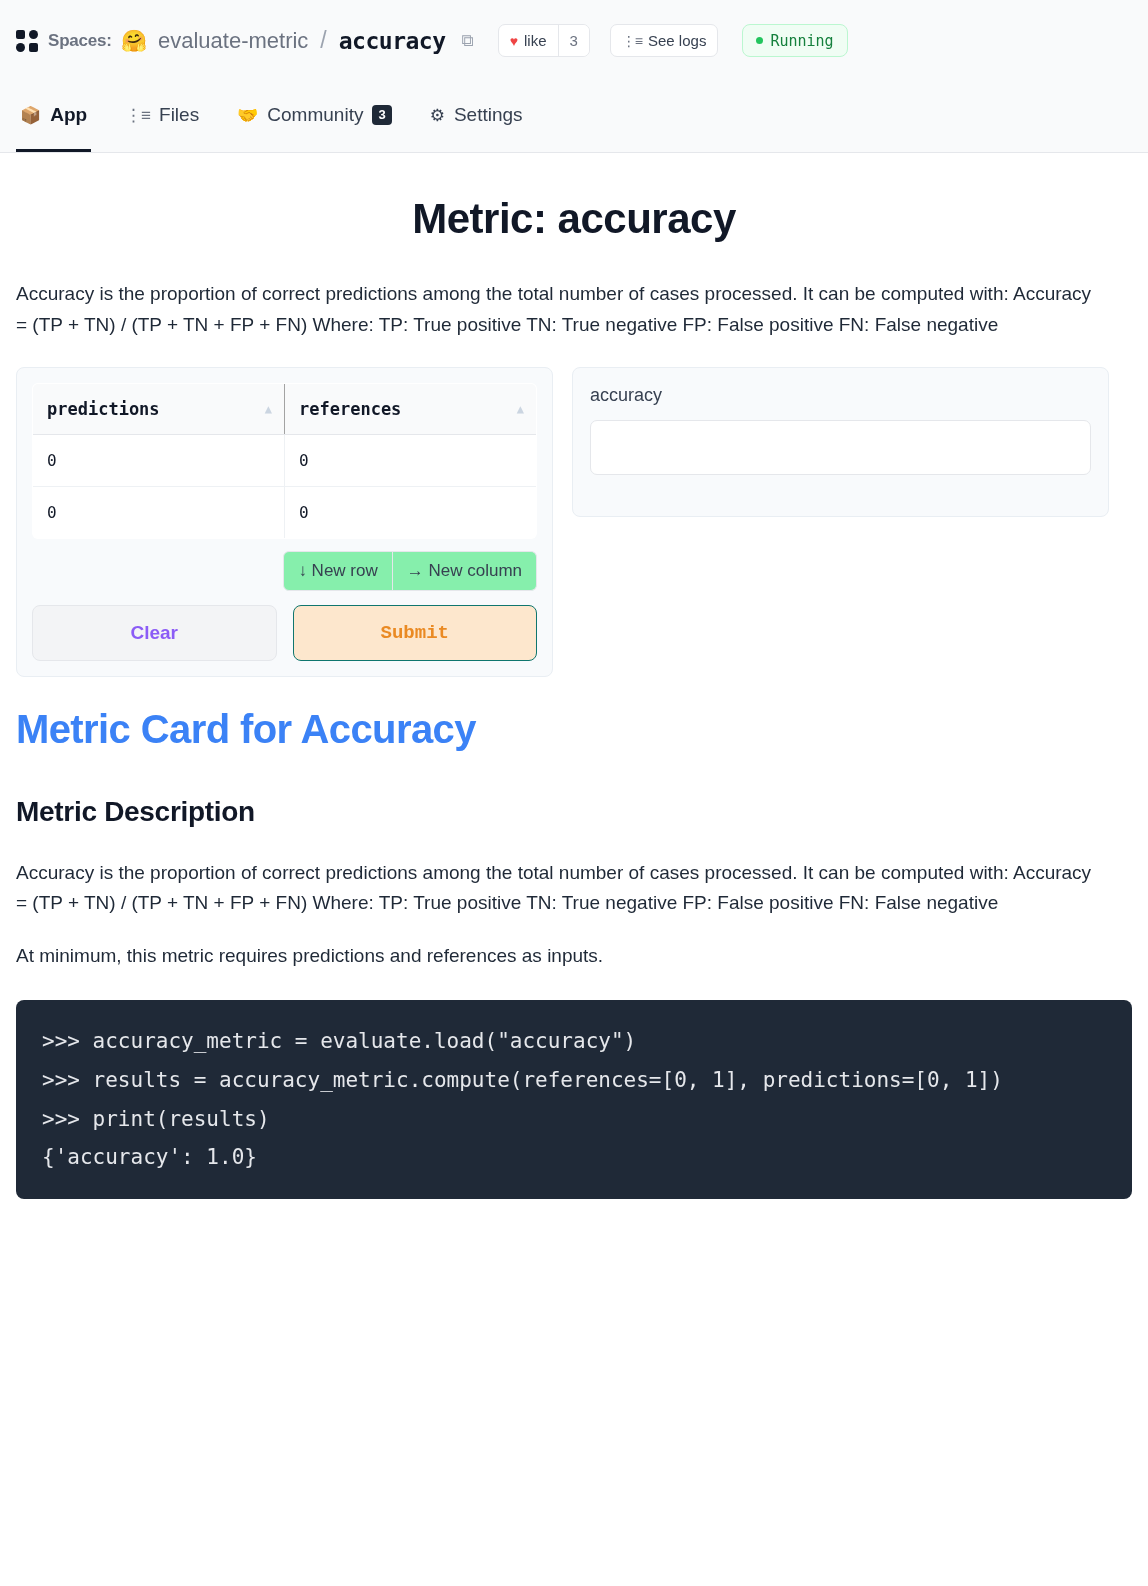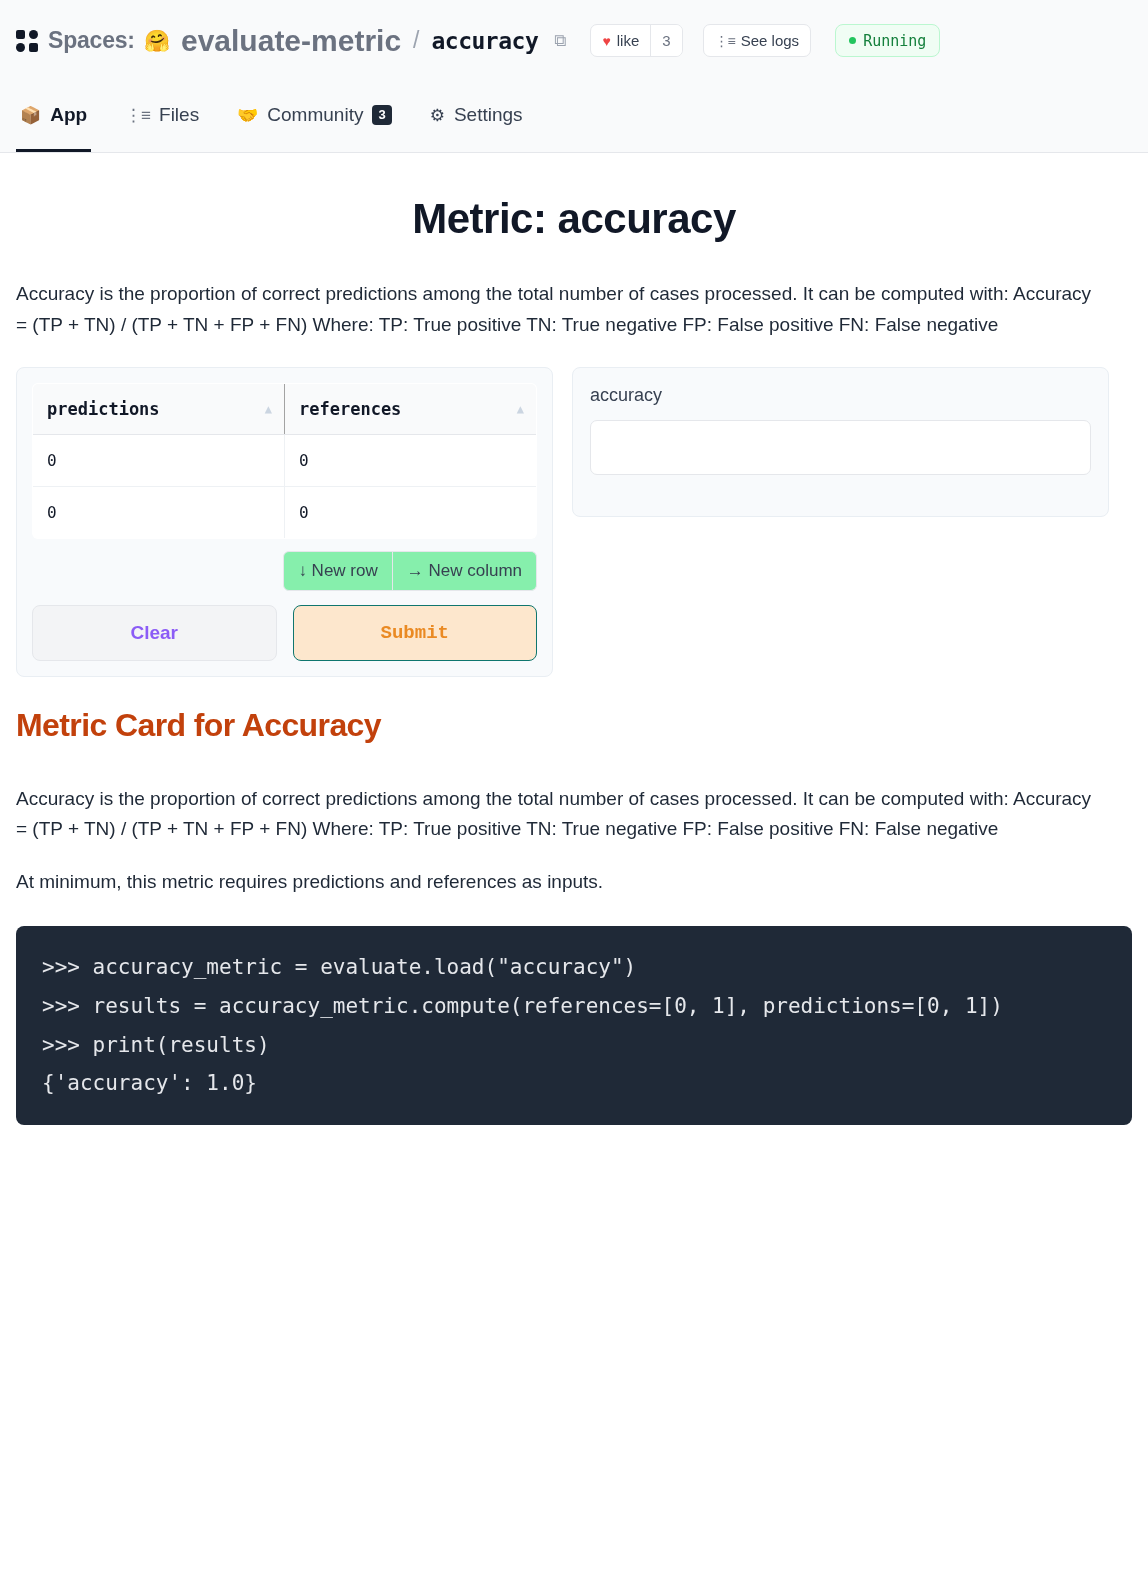--- a/index.html
+++ b/index.html
@@ -34,30 +34,30 @@
   .hf-logo .sq {
     position: absolute;
     background: #111827;
     border-radius: 2px;
   }
   .hf-logo .s1 { left: 0; top: 0; width: 9px; height: 9px; }
   .hf-logo .s2 { right: 0; top: 0; width: 9px; height: 9px; border-radius: 50%; }
   .hf-logo .s3 { left: 0; bottom: 0; width: 9px; height: 9px; border-radius: 50%; }
   .hf-logo .s4 { right: 0; bottom: 0; width: 9px; height: 9px; }
   .spaces-label {
-    font-size: 23px;
+    font-size: 17px;
     font-weight: 700;
     color: #6b7280;
     letter-spacing: -0.2px;
   }
   .emoji { font-size: 21px; line-height: 1; }
   .repo-owner {
-    font-size: 30px;
+    font-size: 22px;
     color: #6b7280;
-    font-weight: 700;
+    font-weight: 400;
   }
   .repo-sep {
     font-size: 23px;
     color: #9ca3af;
     margin: 0 2px;
   }
   .repo-name {
     font-size: 23px;
     font-weight: 700;
     color: #111827;
@@ -286,25 +286,25 @@
     margin-bottom: 14px;
   }
   .out-box {
     height: 53px;
     background: #ffffff;
     border: 1px solid #e5e7eb;
     border-radius: 7px;
   }
   
   h1.card-h1 {
-    font-size: 32px;
+    font-size: 40px;
     font-weight: 700;
     margin: 30px 0 40px 0;
     letter-spacing: -0.6px;
-    color: #c2410c;
+    color: #3b82f6;
   }
   h2.card-h2 {
     font-size: 28px;
     font-weight: 700;
     margin: 44px 0 30px 0;
     letter-spacing: -0.3px;
     color: #111827;
   }
   p.body-text {
     font-size: 19px;
@@ -432,20 +432,21 @@
 
     <div class="panel output-panel">
       <div class="out-label">accuracy</div>
       <div class="out-box"></div>
     </div>
 
   </div>
 
   <h1 class="card-h1">Metric Card for Accuracy</h1>
 
+  <h2 class="card-h2">Metric Description</h2>
   <p class="body-text">Accuracy is the proportion of correct predictions among the total number of cases processed. It can be computed with: Accuracy = (TP + TN) / (TP + TN + FP + FN) Where: TP: True positive TN: True negative FP: False positive FN: False negative</p>
 
   <p class="body-text">At minimum, this metric requires predictions and references as inputs.</p>
 
   <pre class="code">&gt;&gt;&gt; accuracy_metric = evaluate.load("accuracy")
 &gt;&gt;&gt; results = accuracy_metric.compute(references=[0, 1], predictions=[0, 1])
 &gt;&gt;&gt; print(results)
 {'accuracy': 1.0}</pre>
 
 </div>

